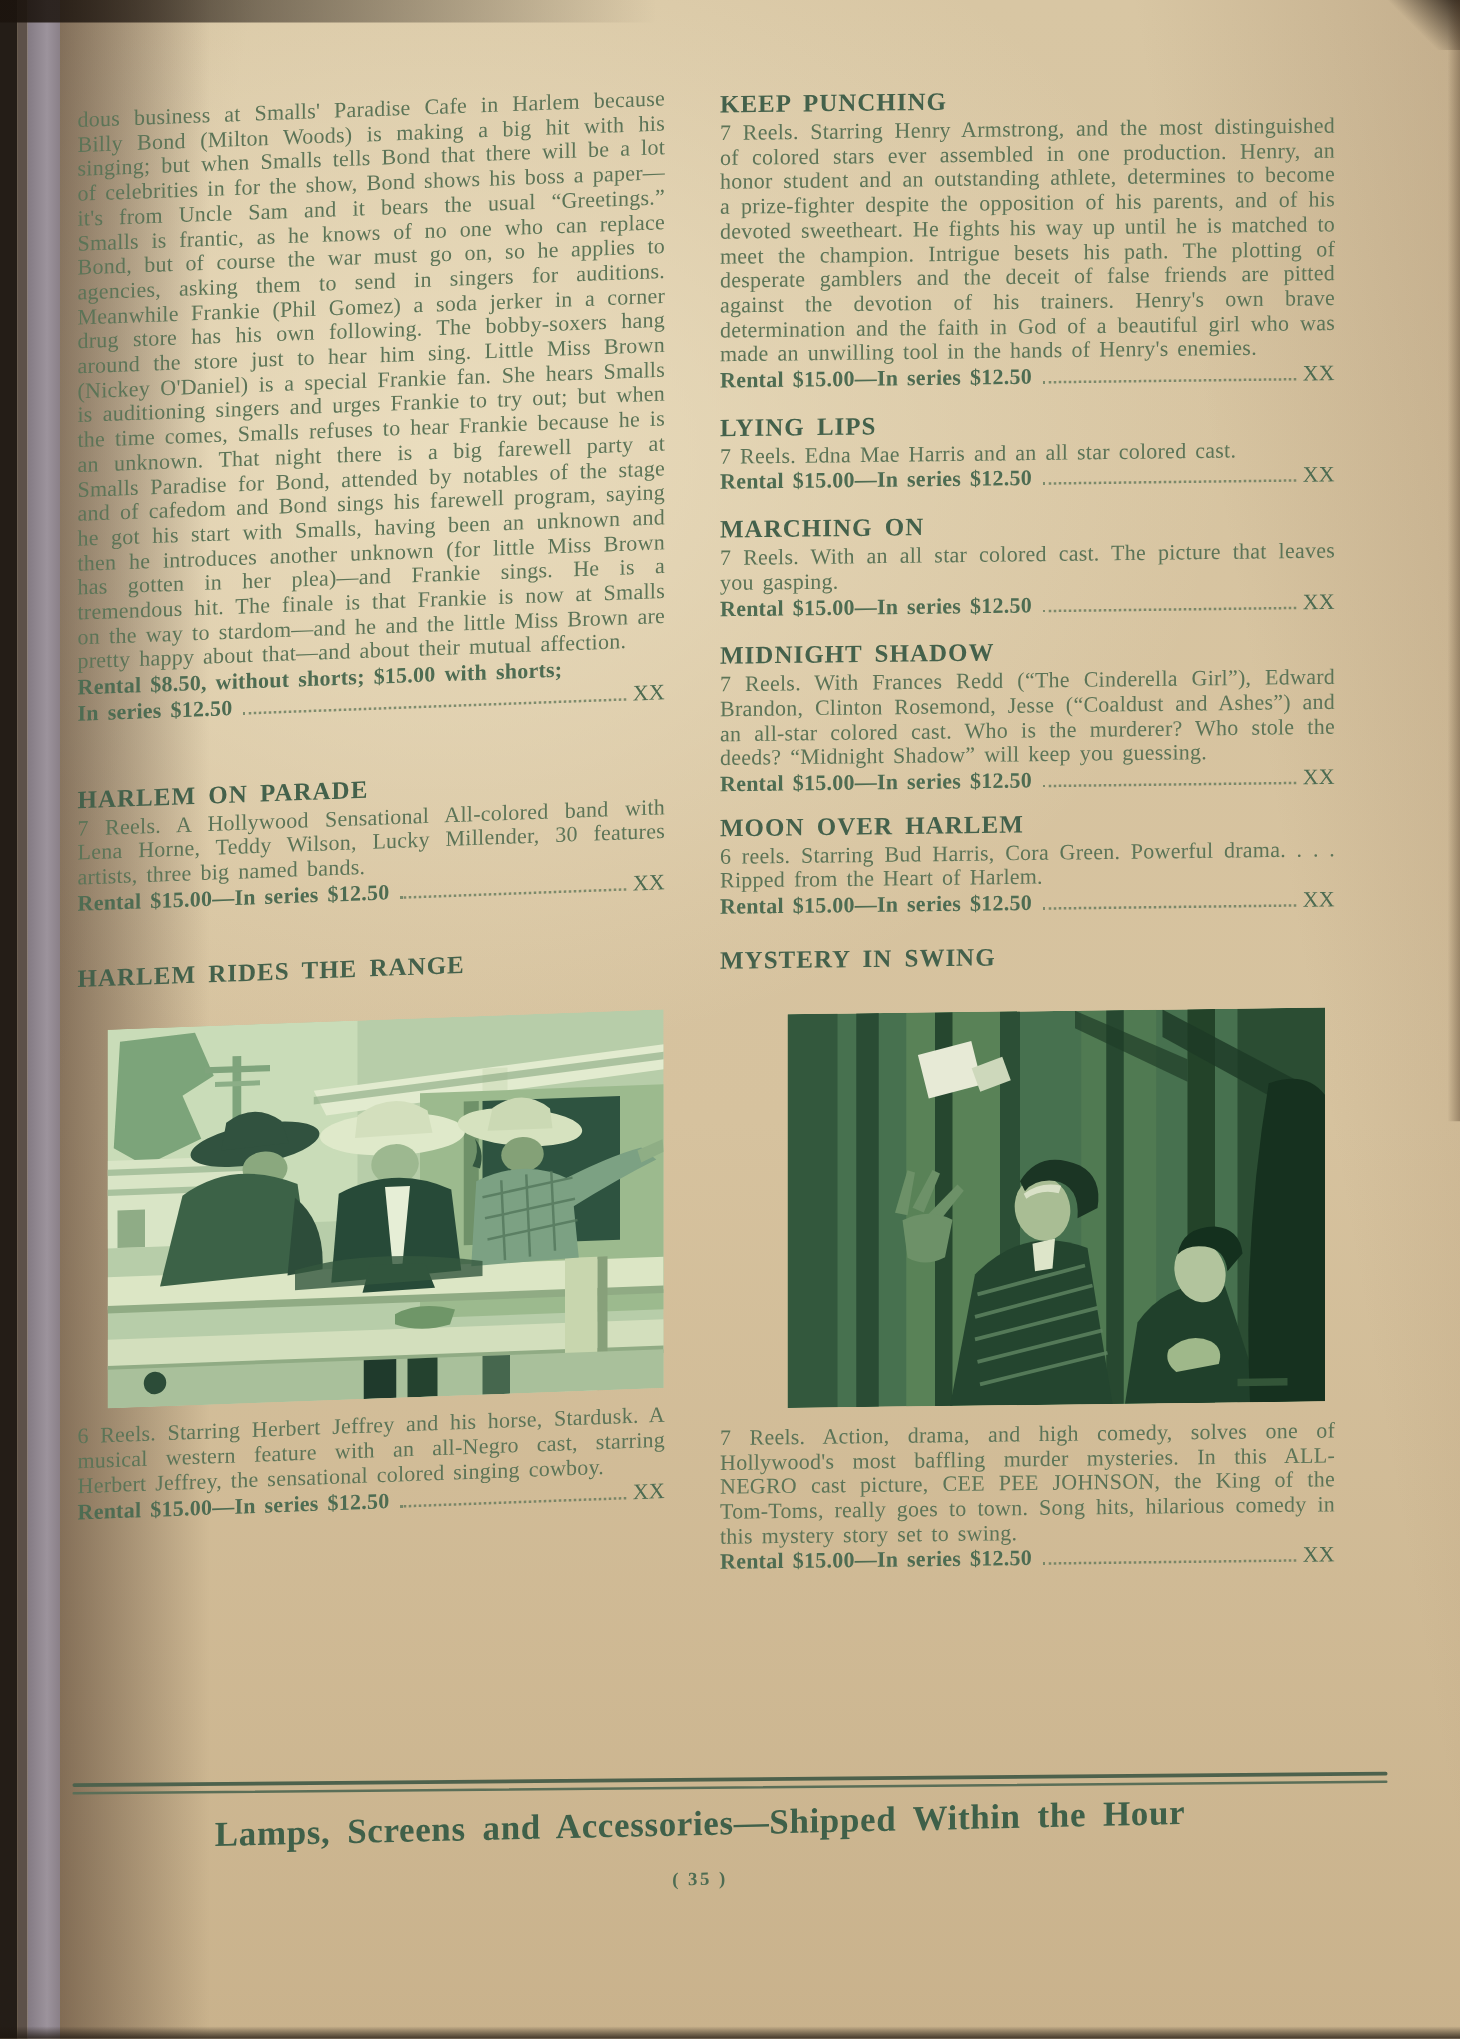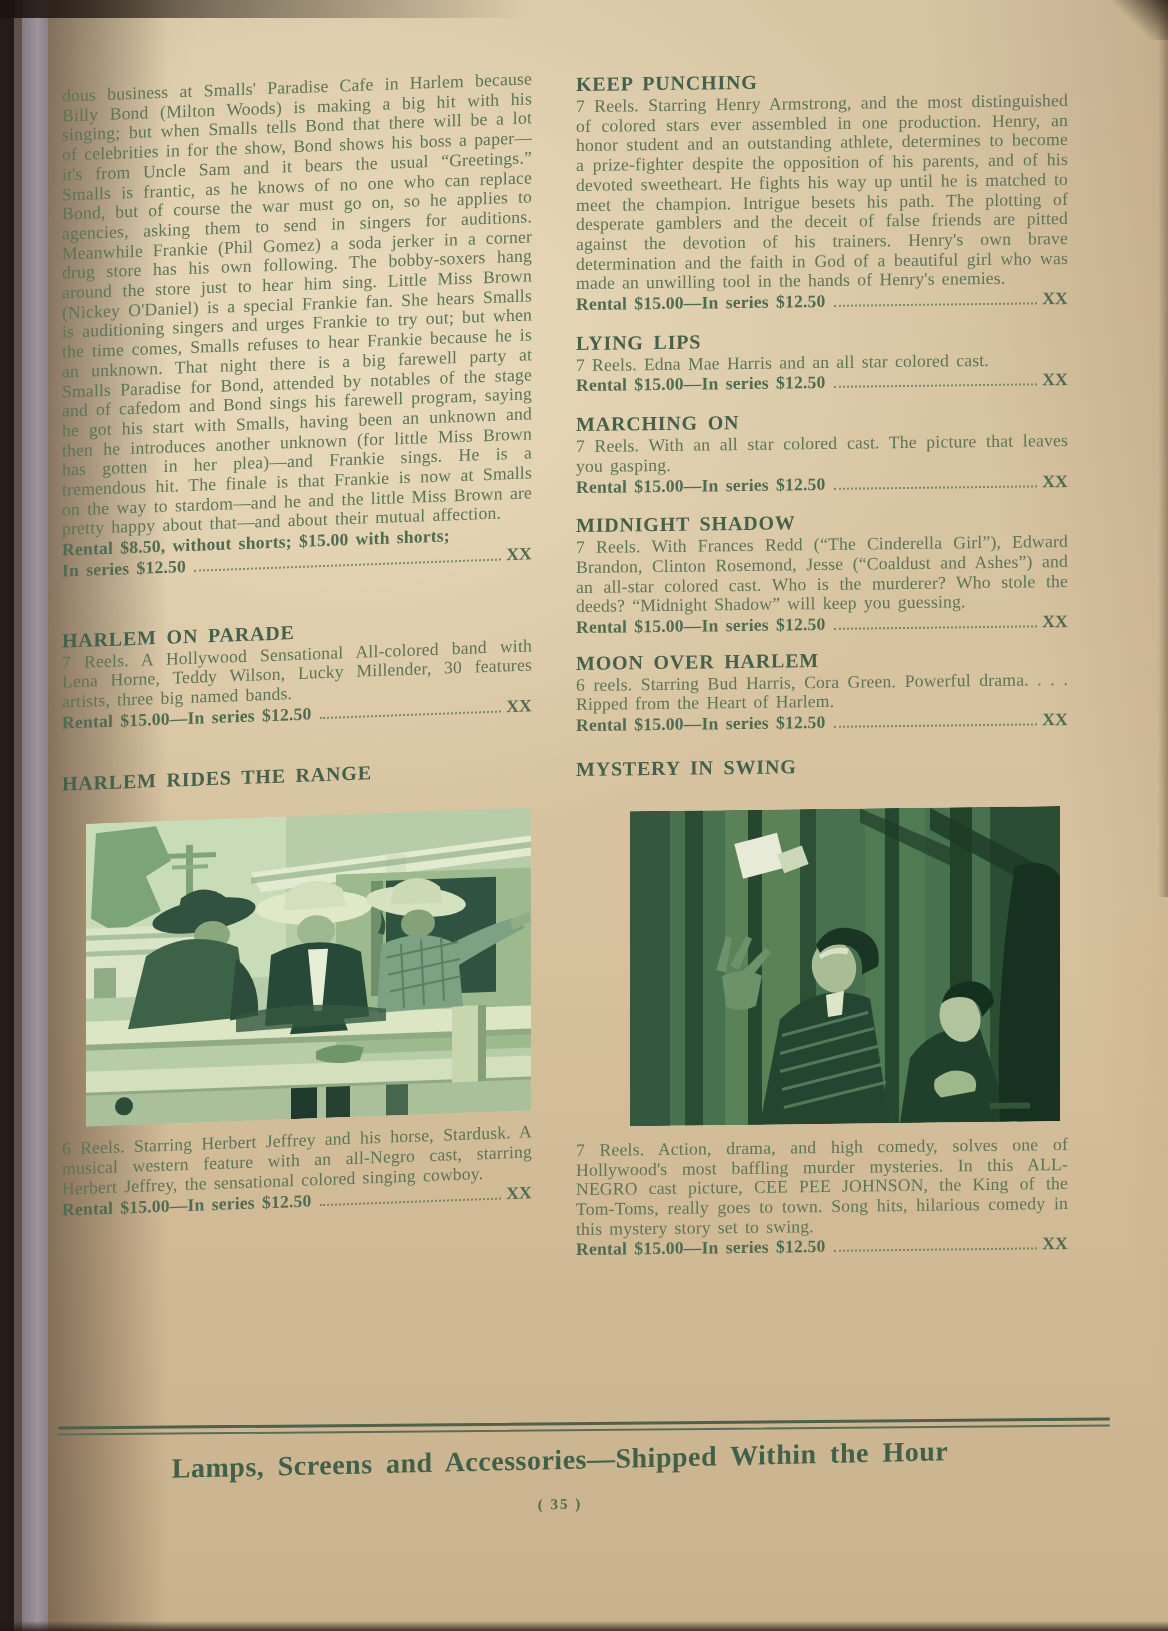--- a/index.html
+++ b/index.html
@@ -36,21 +36,21 @@
   .col-left{left:62px;top:76px;width:470px;transform:skewY(-2.1deg);}
   .col-right{left:576px;top:70px;width:492px;transform:skewY(-0.7deg);}
 
   .listing-title{
     font-weight:bold;font-size:20px;line-height:22px;color:#44614b;
     letter-spacing:.8px;word-spacing:4px;text-align:left;
   }
   .body-text{margin:2px 0 0 0;}
   .rental-row{display:flex;align-items:baseline;font-weight:bold;color:#4e6c52;margin-top:1px;}
   .rental-leader{flex:1;border-bottom:2px dotted rgba(92,116,87,.75);margin:0 5px 4px 8px;min-width:30px;}
-  .rental-code{font-weight:bold;}
+  .rental-code{font-weight:normal;}
 
   .photo-frame{overflow:hidden;}
   .photo-frame svg{display:block;}
 
   .footer-rules{position:absolute;left:58px;top:1422px;width:1052px;transform:skewY(-0.5deg);}
   .rule-a{height:3px;background:#4d614c;border-radius:2px;}
   .rule-b{height:2px;background:#5a6e57;margin-top:4px;border-radius:2px;}
   .footer-tagline{
     position:absolute;left:0;top:1444px;width:1120px;text-align:center;
     font-weight:bold;font-size:28px;color:#3f6049;letter-spacing:.5px;word-spacing:6px;

